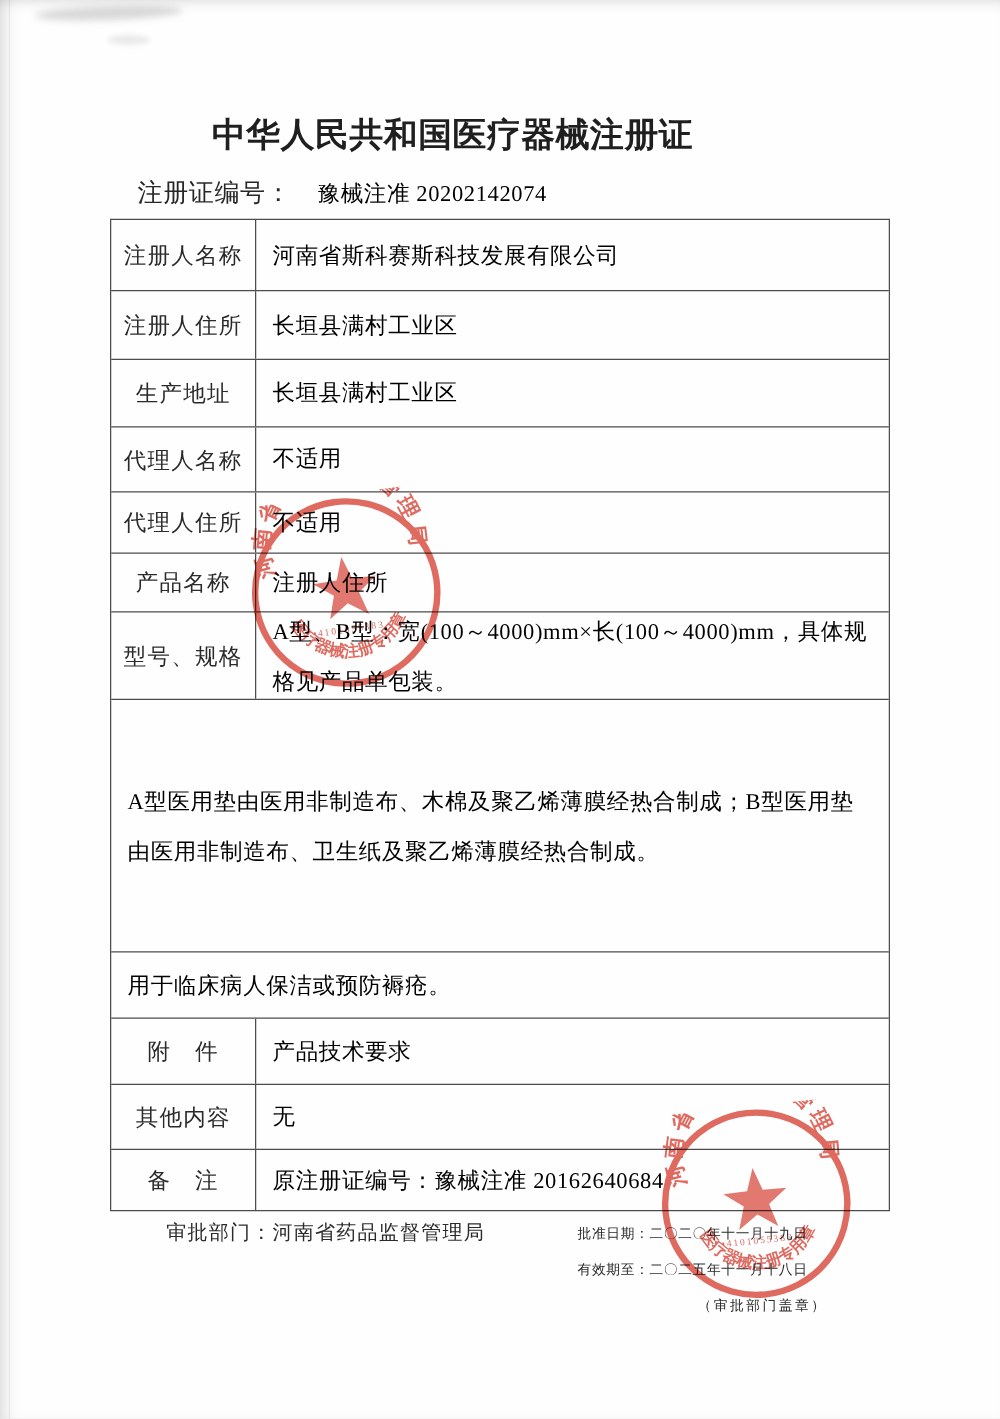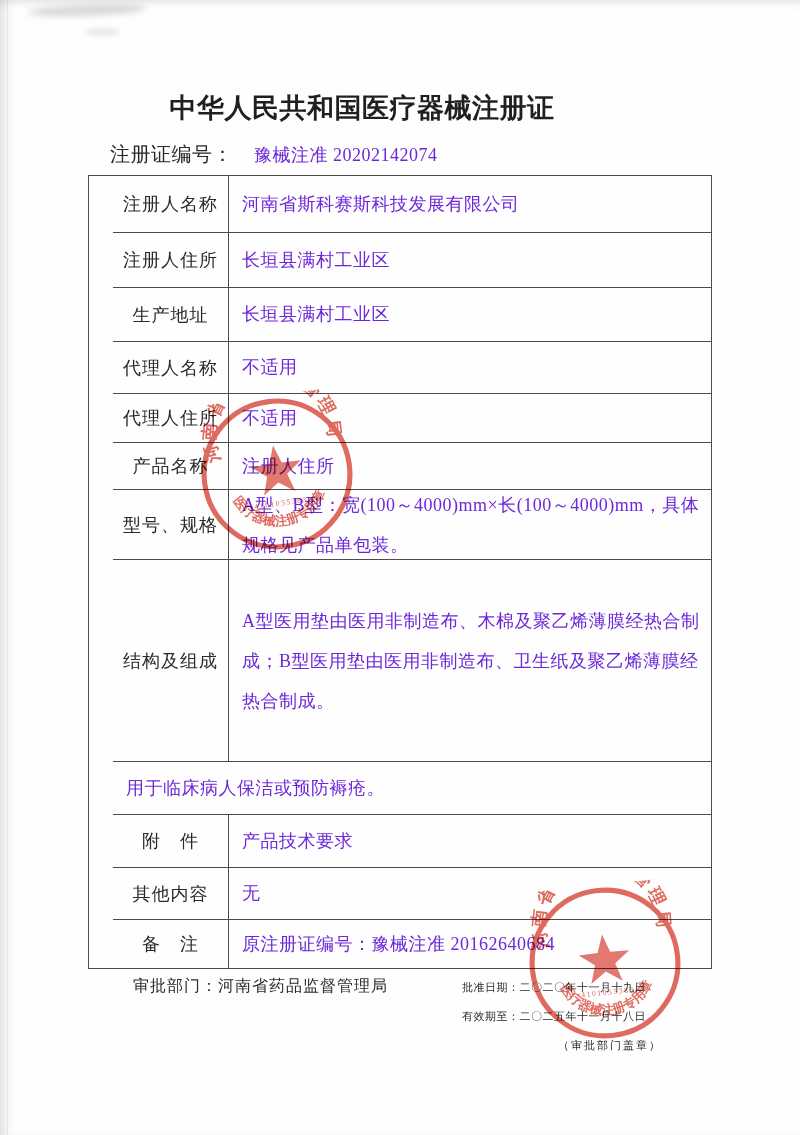--- a/index.html
+++ b/index.html
@@ -29,33 +29,32 @@
   }
   .cert-line {
     position:absolute; left:110px; top:138px; font-size:20px; color:#272727;
     letter-spacing:0.5px;
   }
   .cert-line .val { margin-left:8px; }
 
   .ctable {
     position:absolute; left:88px; top:175px; width:624px;
     border:1px solid #4c4c4c;
-    padding-left:24px;
   }
   .row { display:flex; border-bottom:1px solid #4c4c4c; }
   .row:last-child { border-bottom:none; }
   .cell { display:flex; align-items:center; }
   .lbl {
     width:116px; border-right:1px solid #4c4c4c; justify-content:center;
     font-size:18px; letter-spacing:1px; color:#2a2a2a; text-align:center;
     flex-shrink:0; padding:0 4px;
   }
   .val {
     flex:1; padding:4px 10px 4px 13px; font-size:18px; letter-spacing:0.5px;
-    line-height:35px; color:#6d28d9;
+    line-height:35px; color:#000000;
   }
   .r0{height:57px}.r1{height:55px}.r2{height:54px}.r3{height:52px}
   .r4{height:49px}.r5{height:47px}.r6{height:70px}.r7{height:202px}
   .r8{height:53px}.r9{height:53px}.r10{height:52px}.r11{height:48px}
   .r6 .val,.r7 .val { line-height:40px; }
 
   .footer-dept {
     position:absolute; left:133px; top:976px; font-size:16px;
     letter-spacing:1px; color:#2a2a2a;
   }
@@ -115,21 +114,20 @@
     </div>
     <div class="row r5">
       <div class="cell lbl">产品名称</div>
       <div class="cell val">注册人住所</div>
     </div>
     <div class="row r6">
       <div class="cell lbl">型号、规格</div>
       <div class="cell val">A型、B型：宽(100～4000)mm×长(100～4000)mm，具体规格见产品单包装。</div>
     </div>
     <div class="row r7">
-      <div class="cell lbl">结构及组成</div>
       <div class="cell val">A型医用垫由医用非制造布、木棉及聚乙烯薄膜经热合制成；B型医用垫由医用非制造布、卫生纸及聚乙烯薄膜经热合制成。</div>
     </div>
     <div class="row r8">
       <div class="cell val">用于临床病人保洁或预防褥疮。</div>
     </div>
     <div class="row r9">
       <div class="cell lbl">附　件</div>
       <div class="cell val">产品技术要求</div>
     </div>
     <div class="row r10">

